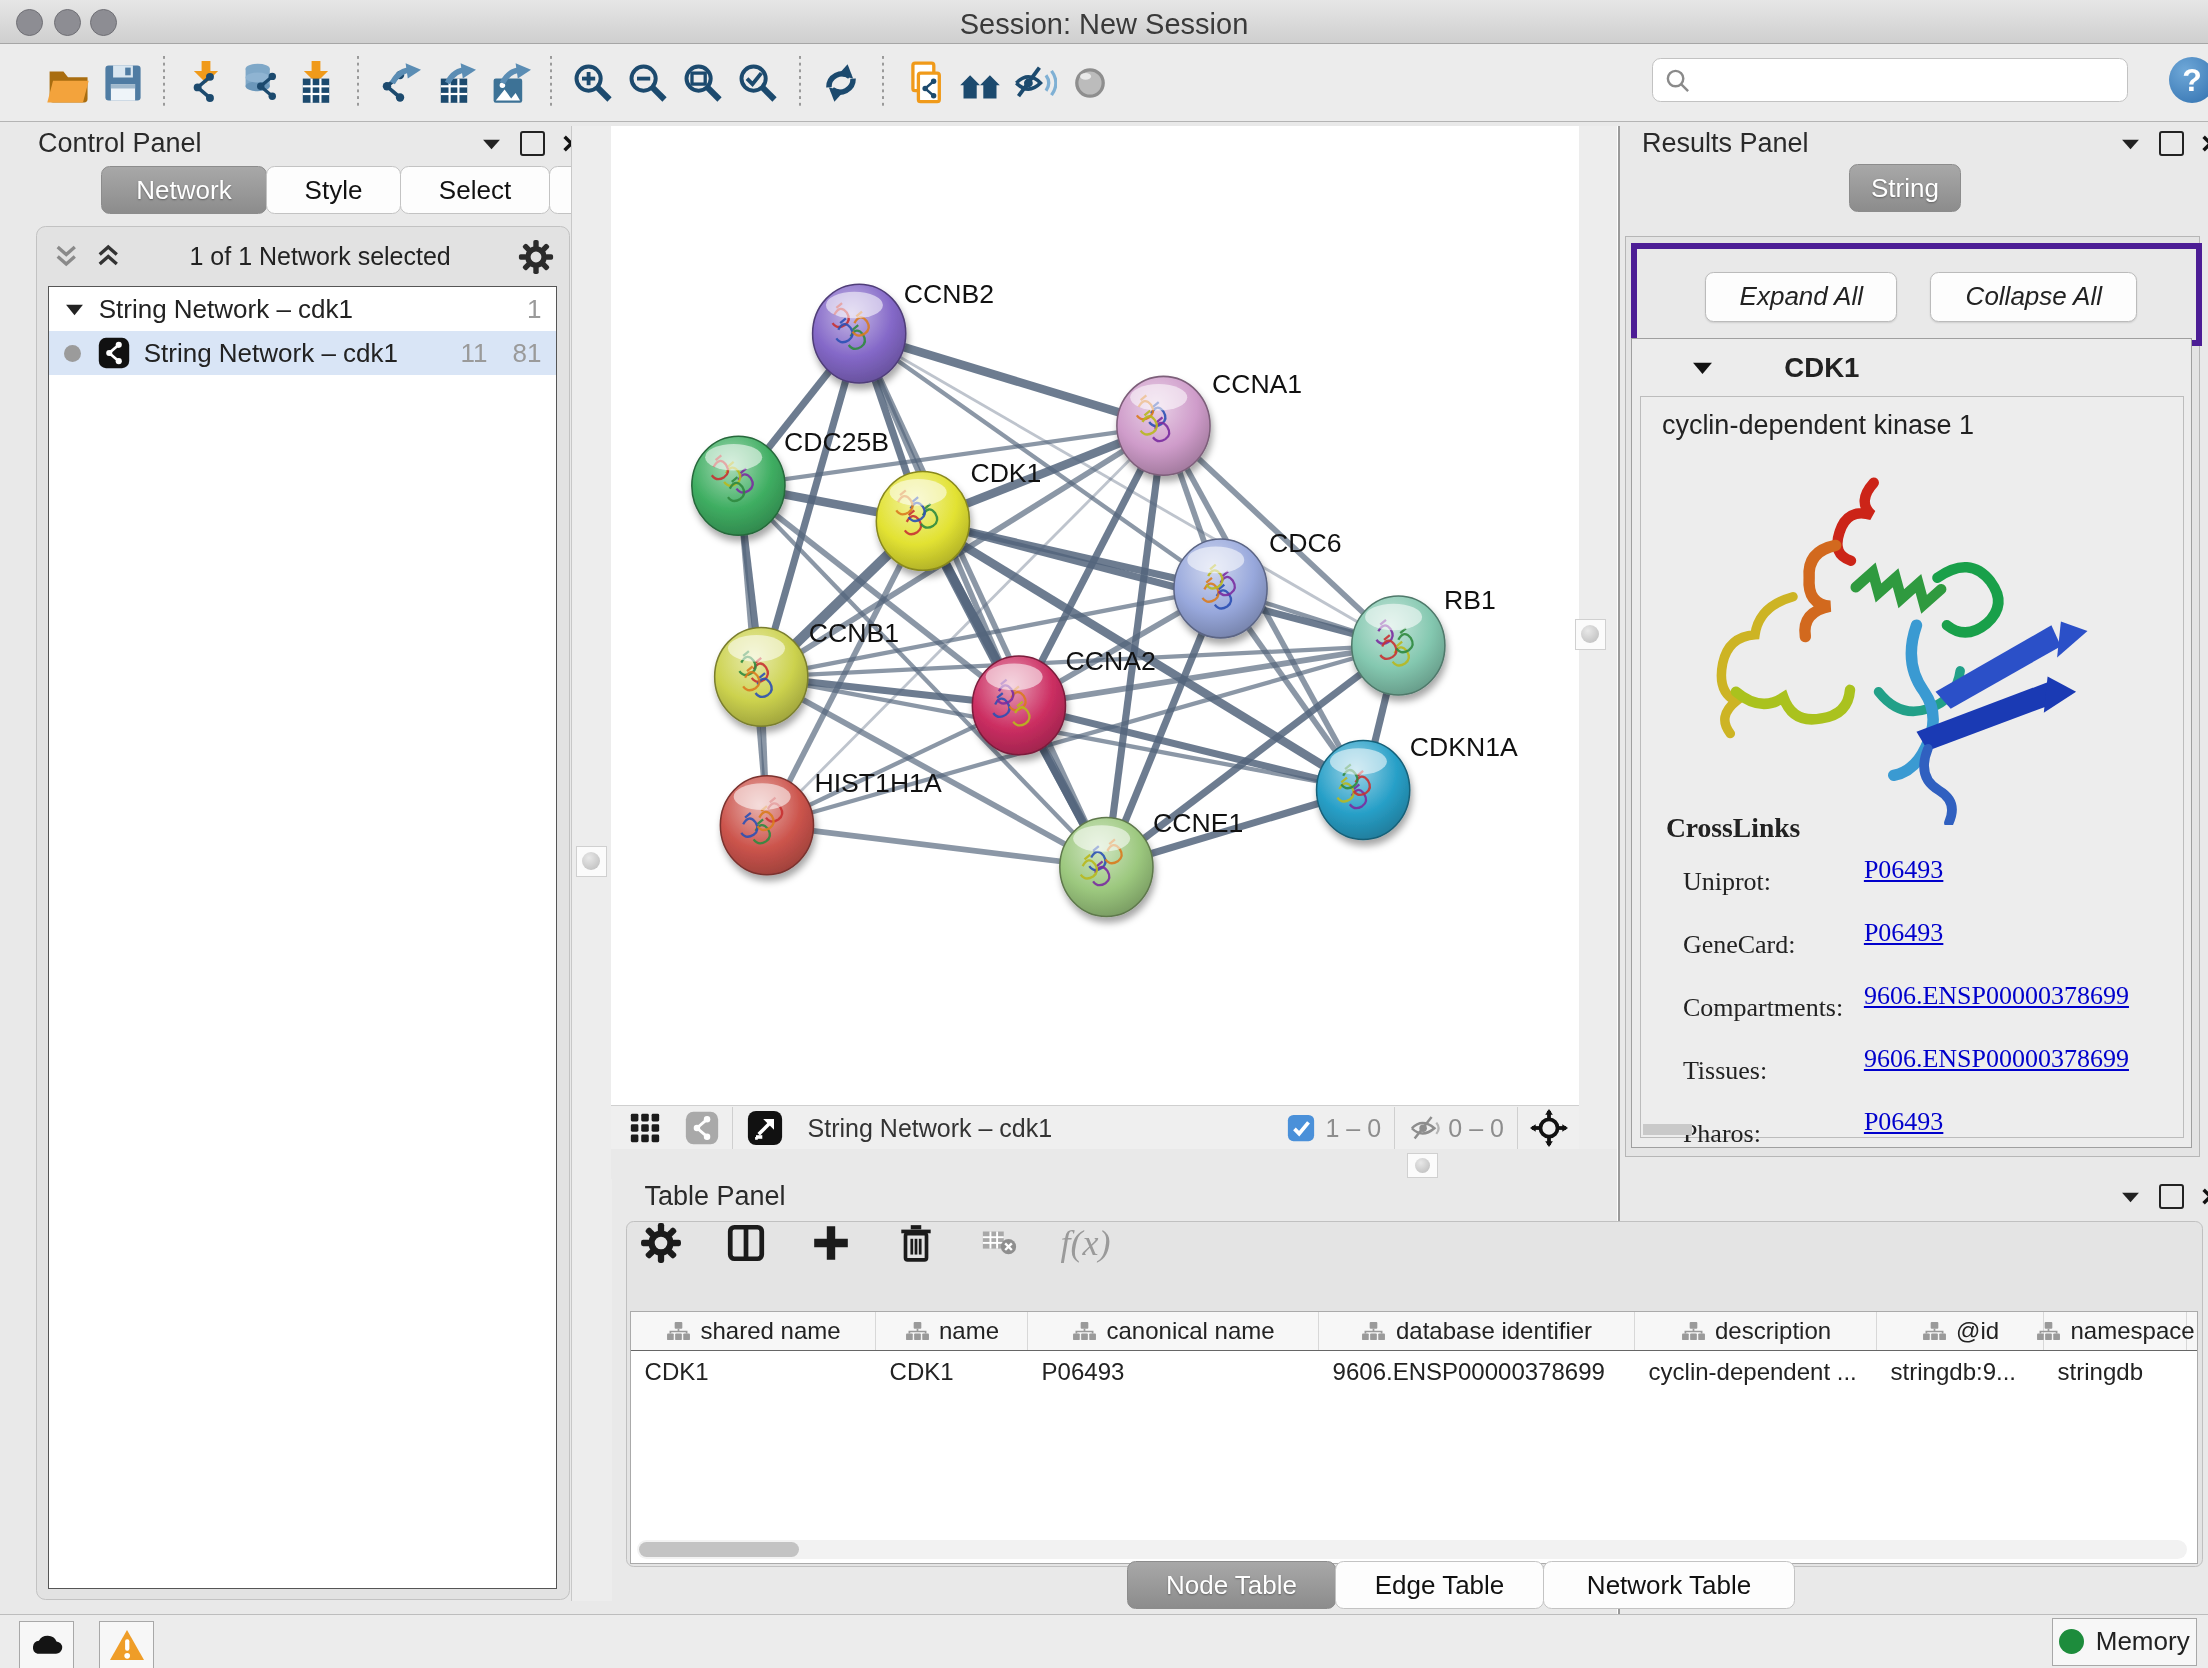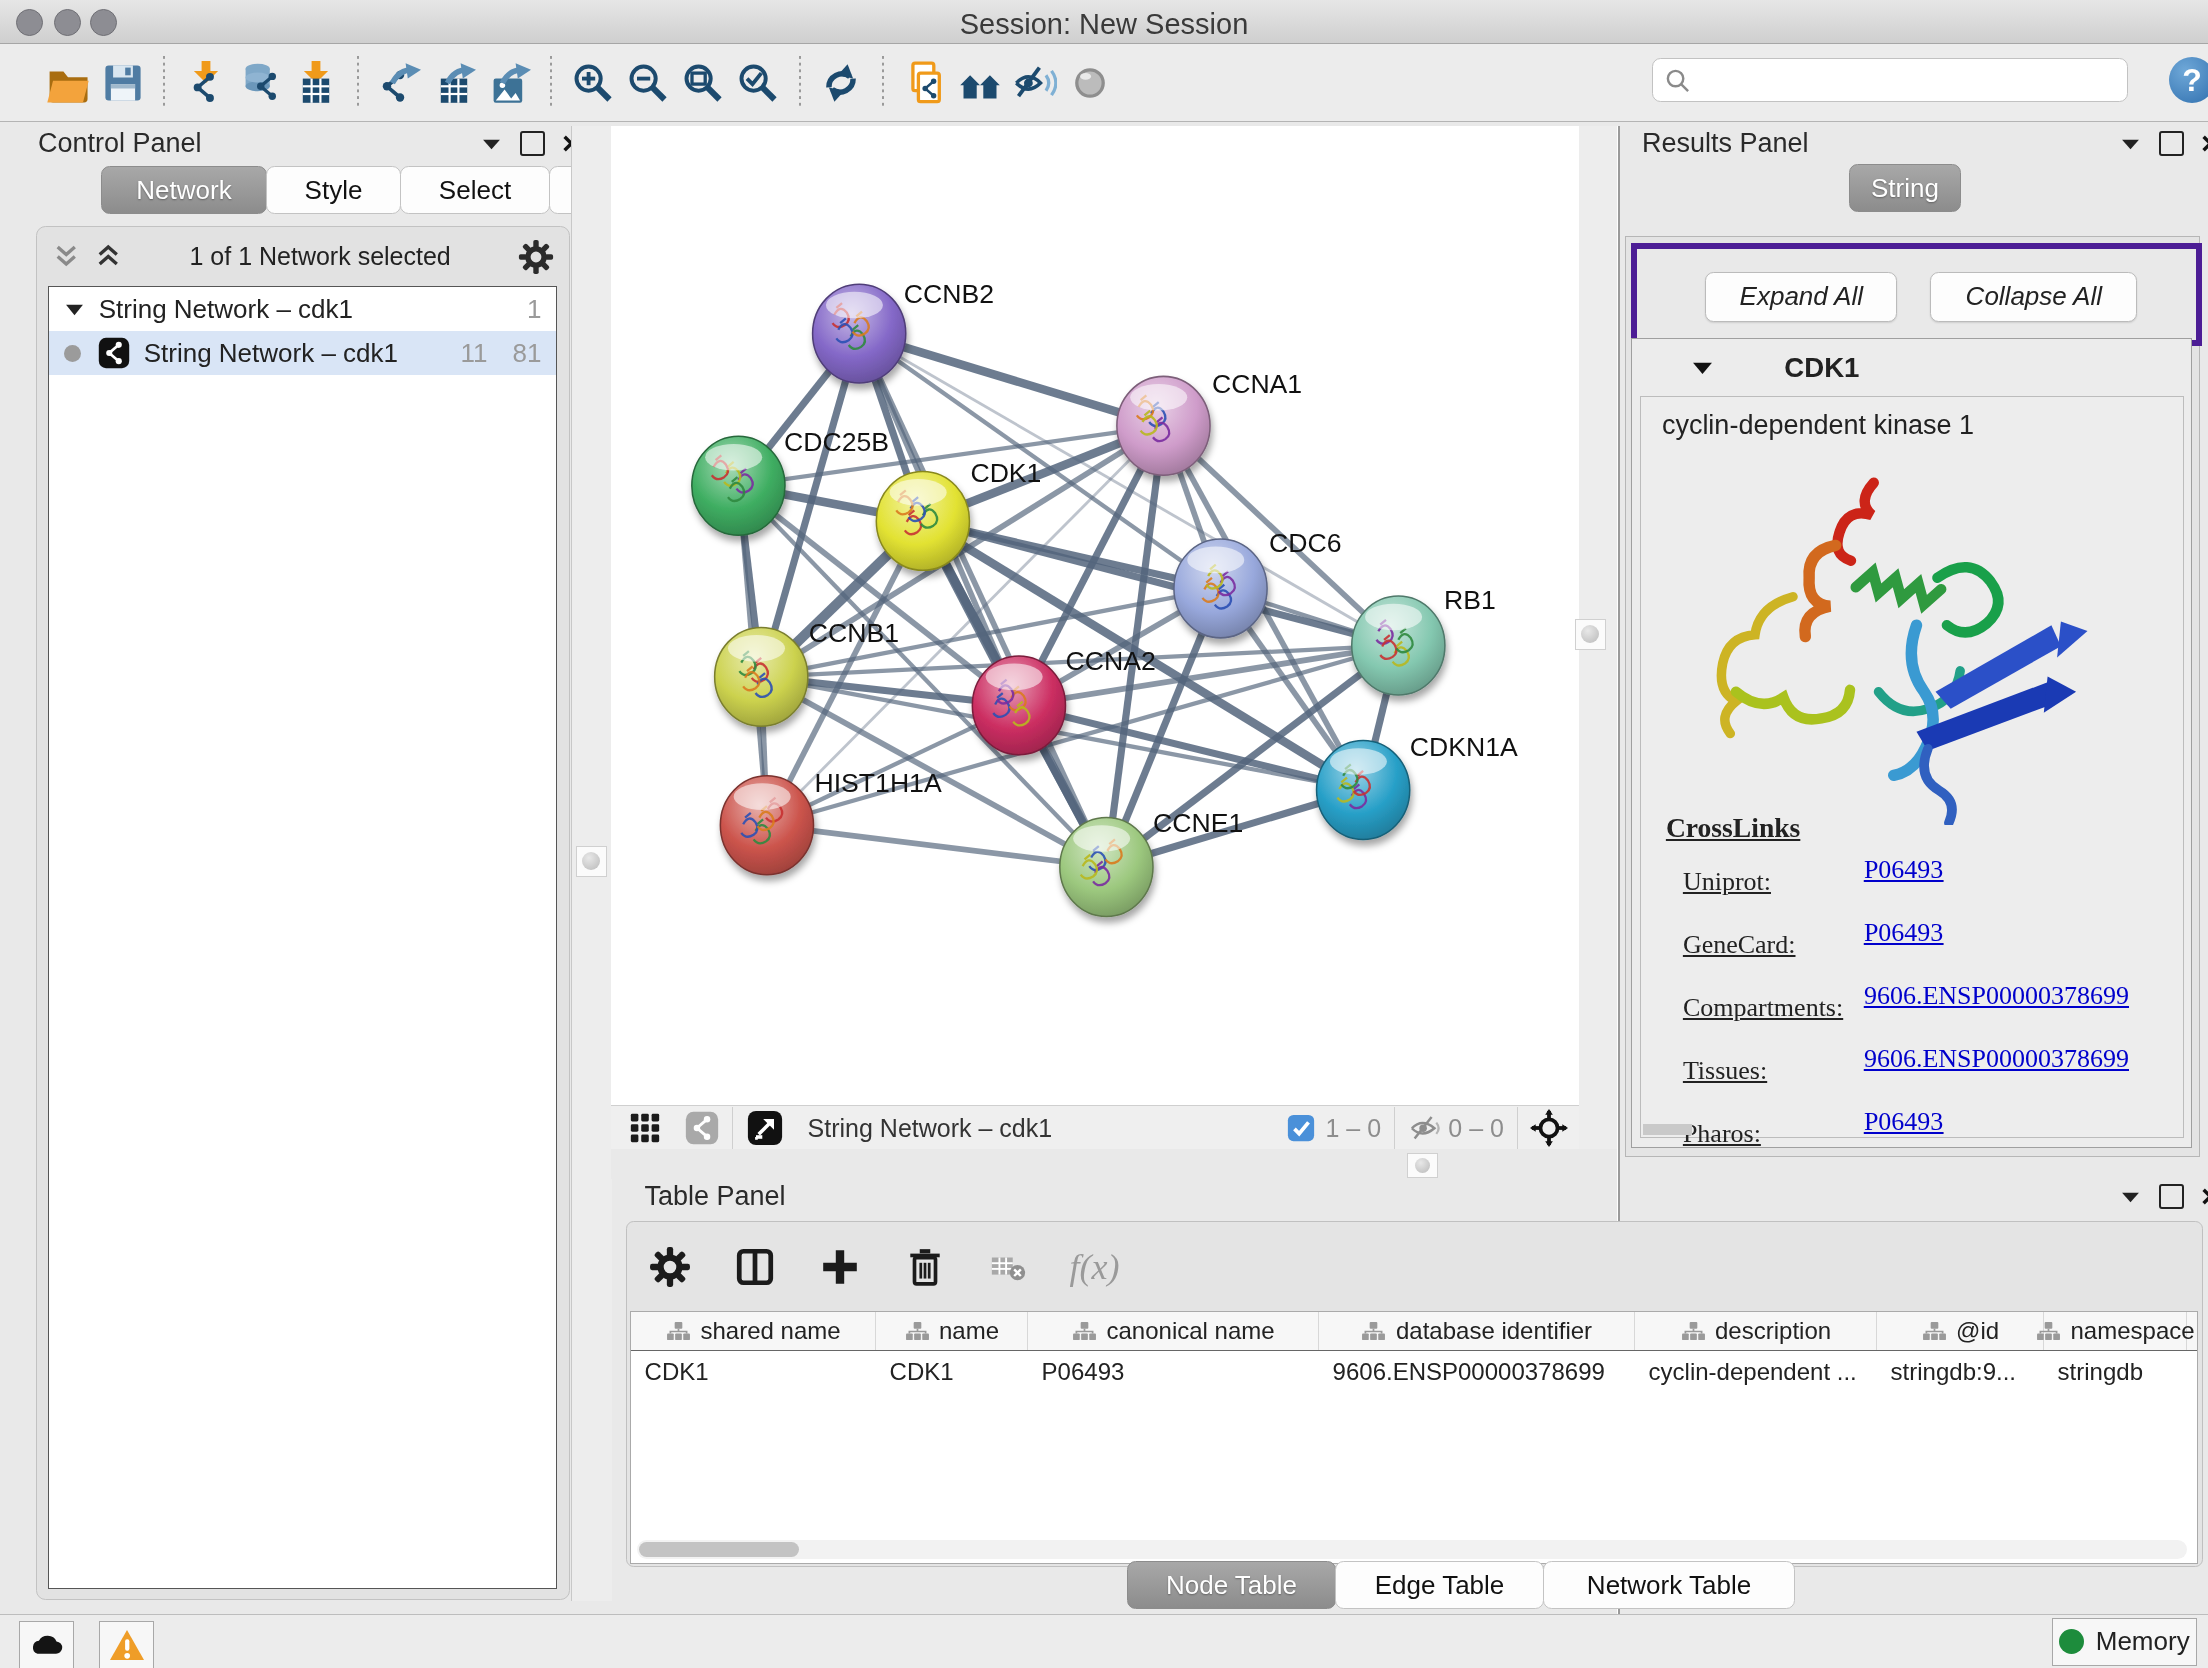--- a/index.html
+++ b/index.html
@@ -57,29 +57,29 @@
   #results-panel{left:1617px;top:126px;width:592px;height:1046px;}
   #rp-border{position:absolute;left:0;top:0;width:1.9px;height:1543px;background:#9a9a9a;border-left:1.9px solid #fff;}
   #rp-outer{position:absolute;left:7.6px;top:110px;width:573px;height:919px;background:#e4e4e4;
     border:1px solid #b6b6b6;}
   #rp-btnbox{position:absolute;left:5.7px;top:5.7px;width:559px;height:91px;background:#e9e9e9;border:6px solid #4c1d95;font-style:italic;}
   .rp-btn{position:absolute;top:23px;height:48px;background:#fdfdfd;border:1px solid #bbb;border-radius:8.6px;
     font-size:26px;display:flex;align-items:center;justify-content:center;box-shadow:0 1px 1.9px rgba(0,0,0,.12);}
   #rp-gene{position:absolute;left:5.7px;top:101px;width:559px;height:808px;background:#ececec;border:1px solid #9f9f9f;}
   #rp-genehead{position:absolute;left:0;top:0;width:100%;height:57px;display:flex;align-items:center;}
   #rp-genebody{position:absolute;left:7.6px;top:57px;width:542px;height:740px;background:#ededed;border:1px solid #bcbcbc;}
-  .serif{font-family:"Liberation Serif","DejaVu Serif",serif;text-decoration:underline;}
+  .serif{font-family:"Liberation Serif","DejaVu Serif",serif;}
   .xlink{color:#0000cc;text-decoration:underline;}
   .xl-row{display:flex;font-size:26px;margin-bottom:21px;}
   .xl-label{width:181px;padding-left:17px;margin-top:12px;}
   
   #table-panel{left:616px;top:1179px;width:1592px;height:439px;}
   #tp-outer{position:absolute;left:9.5px;top:42px;width:1575px;height:344px;background:#e4e4e4;
     border:1px solid #c0c0c0;border-radius:7.6px;}
-  #tp-toolbar{position:absolute;left:0;top:0;width:100%;height:89px;display:flex;align-items:center;gap:43px;padding-left:22px;box-sizing:border-box;}
+  #tp-toolbar{position:absolute;left:0;top:0;width:100%;height:89px;display:flex;gap:43px;padding-left:13px;box-sizing:border-box;}
   #tp-table{position:absolute;left:3.8px;top:89px;width:1566px;height:251px;background:#fff;border:1px solid #aaa;}
   #thead-row{display:flex;height:38px;border-bottom:1.9px solid #666;background:#f7f7f7;align-items:center;}
   .th{display:flex;align-items:center;justify-content:center;gap:9.5px;font-size:24px;color:#222;
     border-right:1px solid #d8d8d8;height:38px;box-sizing:border-box;}
   #tbody-row{display:flex;height:42px;align-items:center;font-size:24px;}
   .td{padding-left:13.3px;box-sizing:border-box;white-space:nowrap;overflow:hidden;}
   #tp-hscroll{position:absolute;left:5.7px;bottom:3.8px;width:1550px;height:19px;background:#f2f2f2;border-radius:9.5px;}
   #tp-thumb{position:absolute;left:1.9px;top:1.9px;width:160px;height:15px;background:#c3c3c3;border-radius:7.6px;}
   #tp-tabs{position:absolute;left:511px;top:382px;display:flex;}
   

